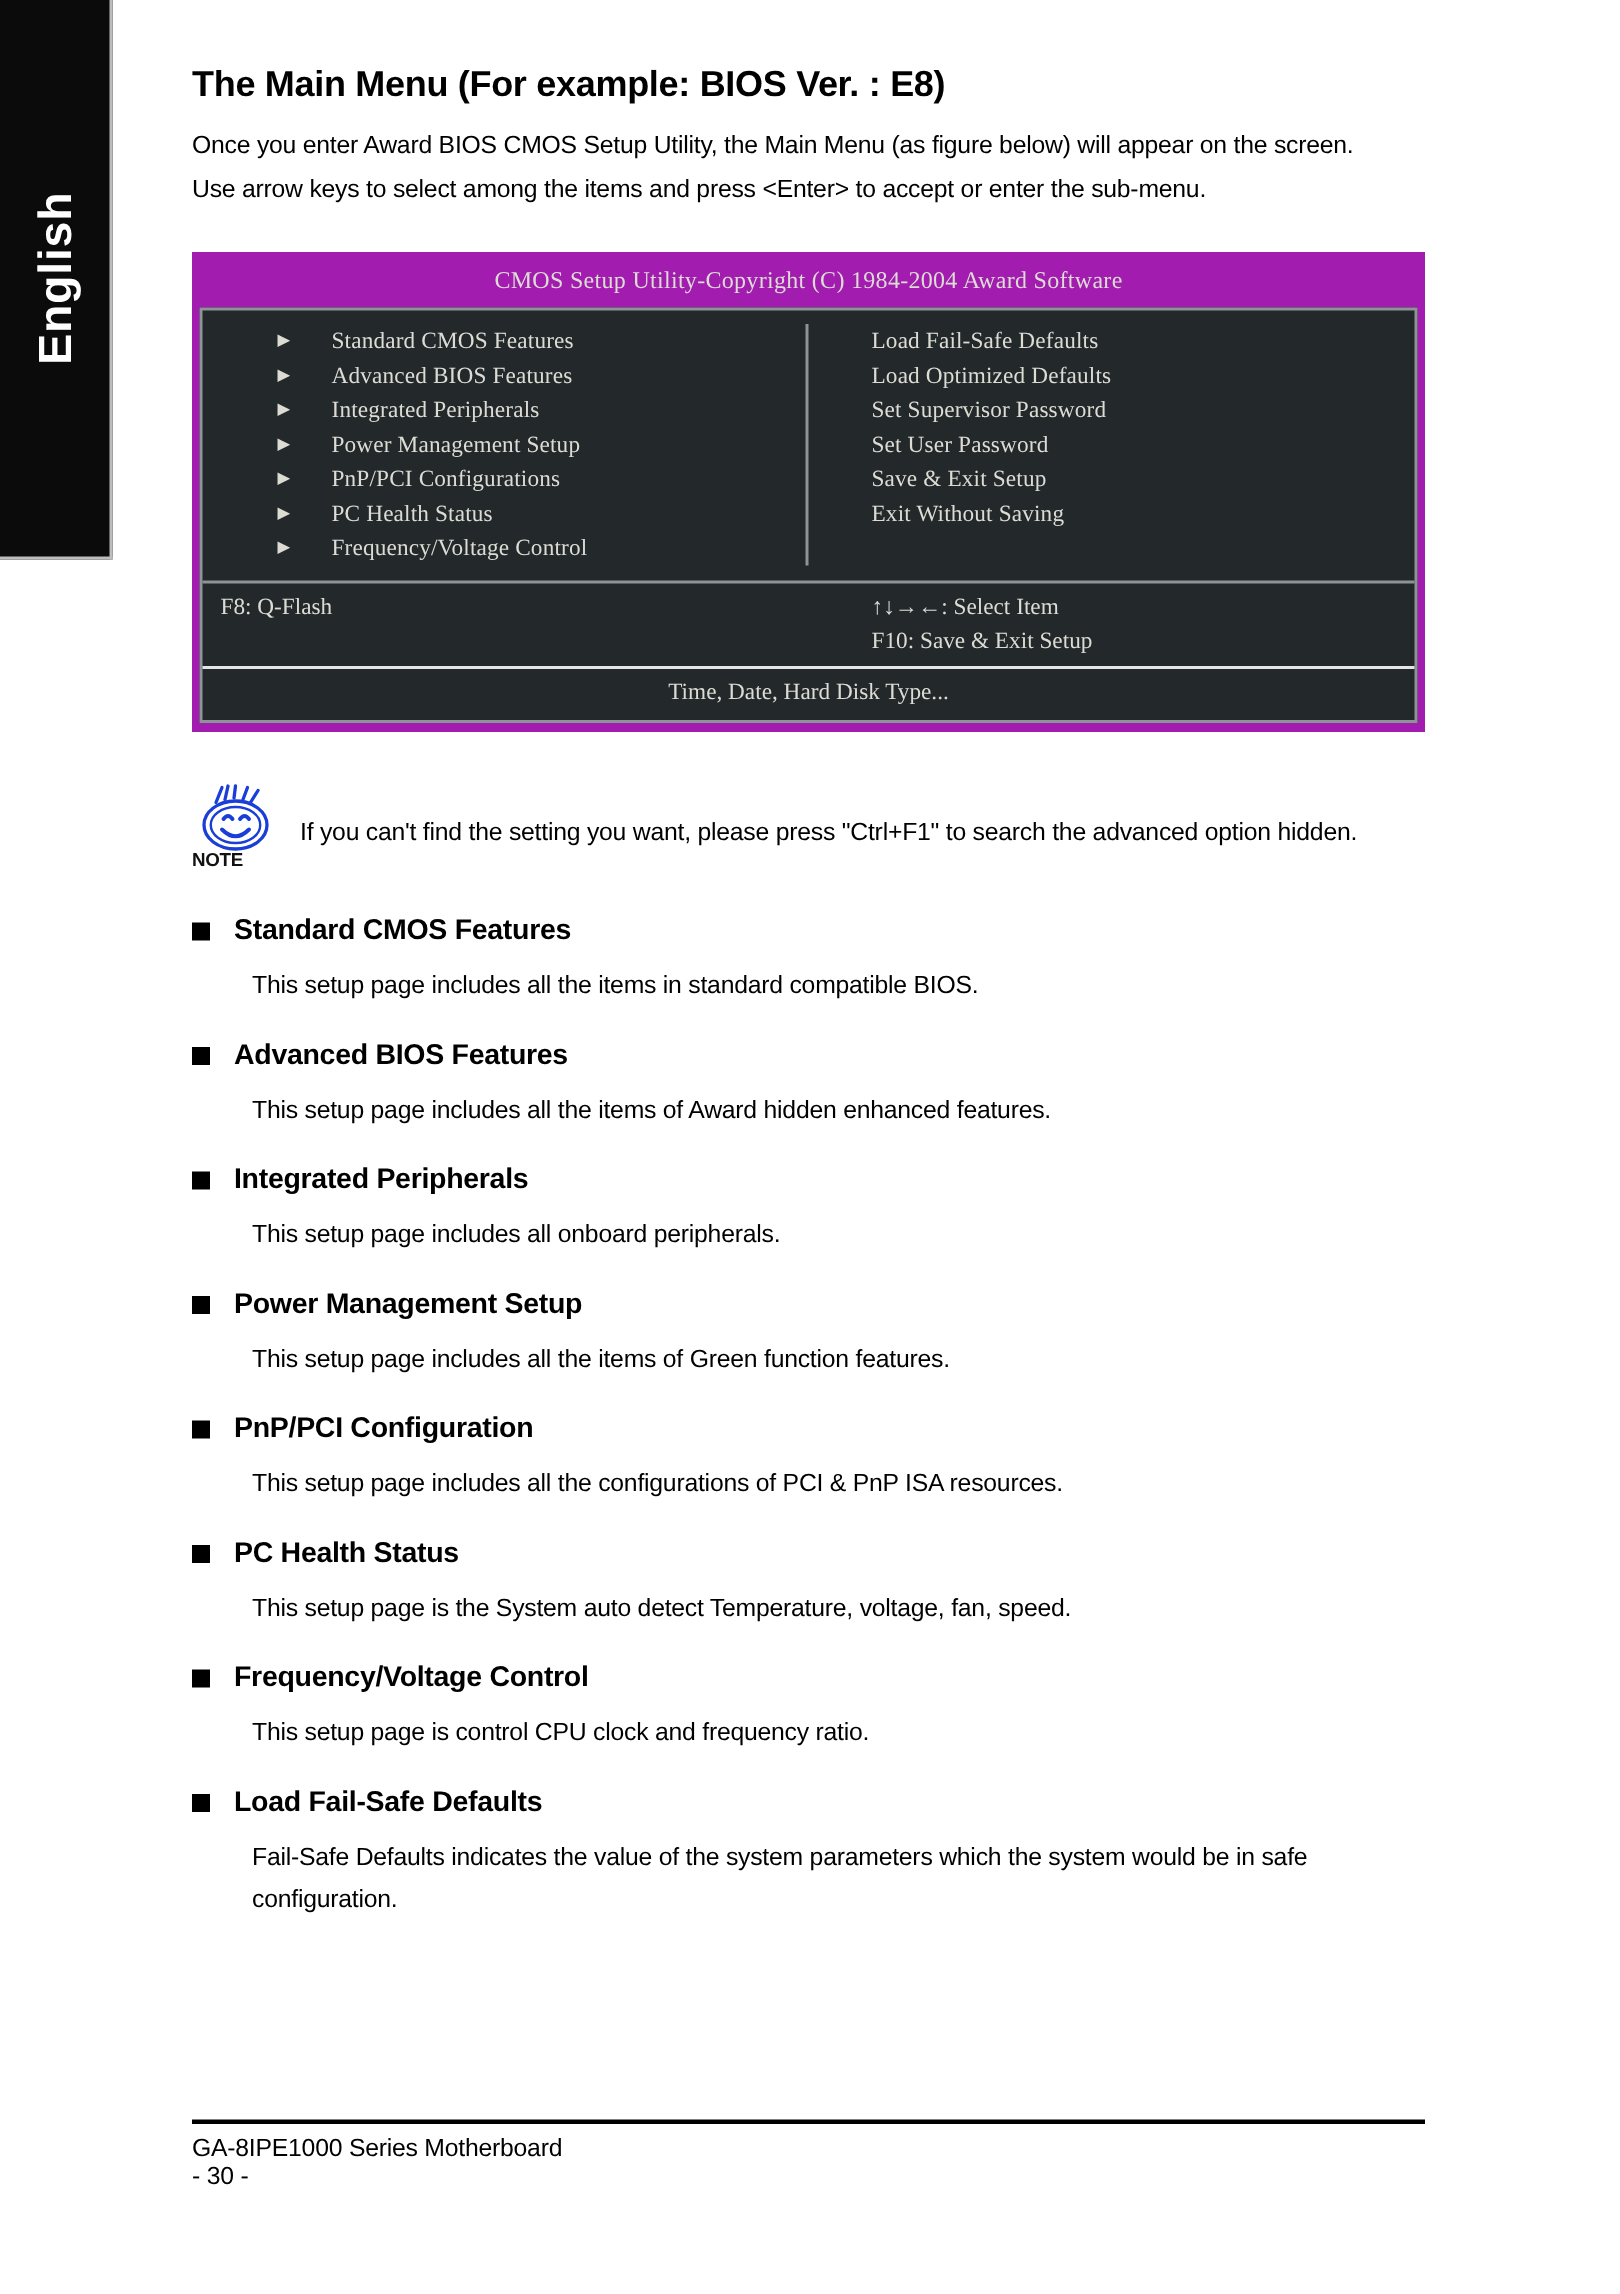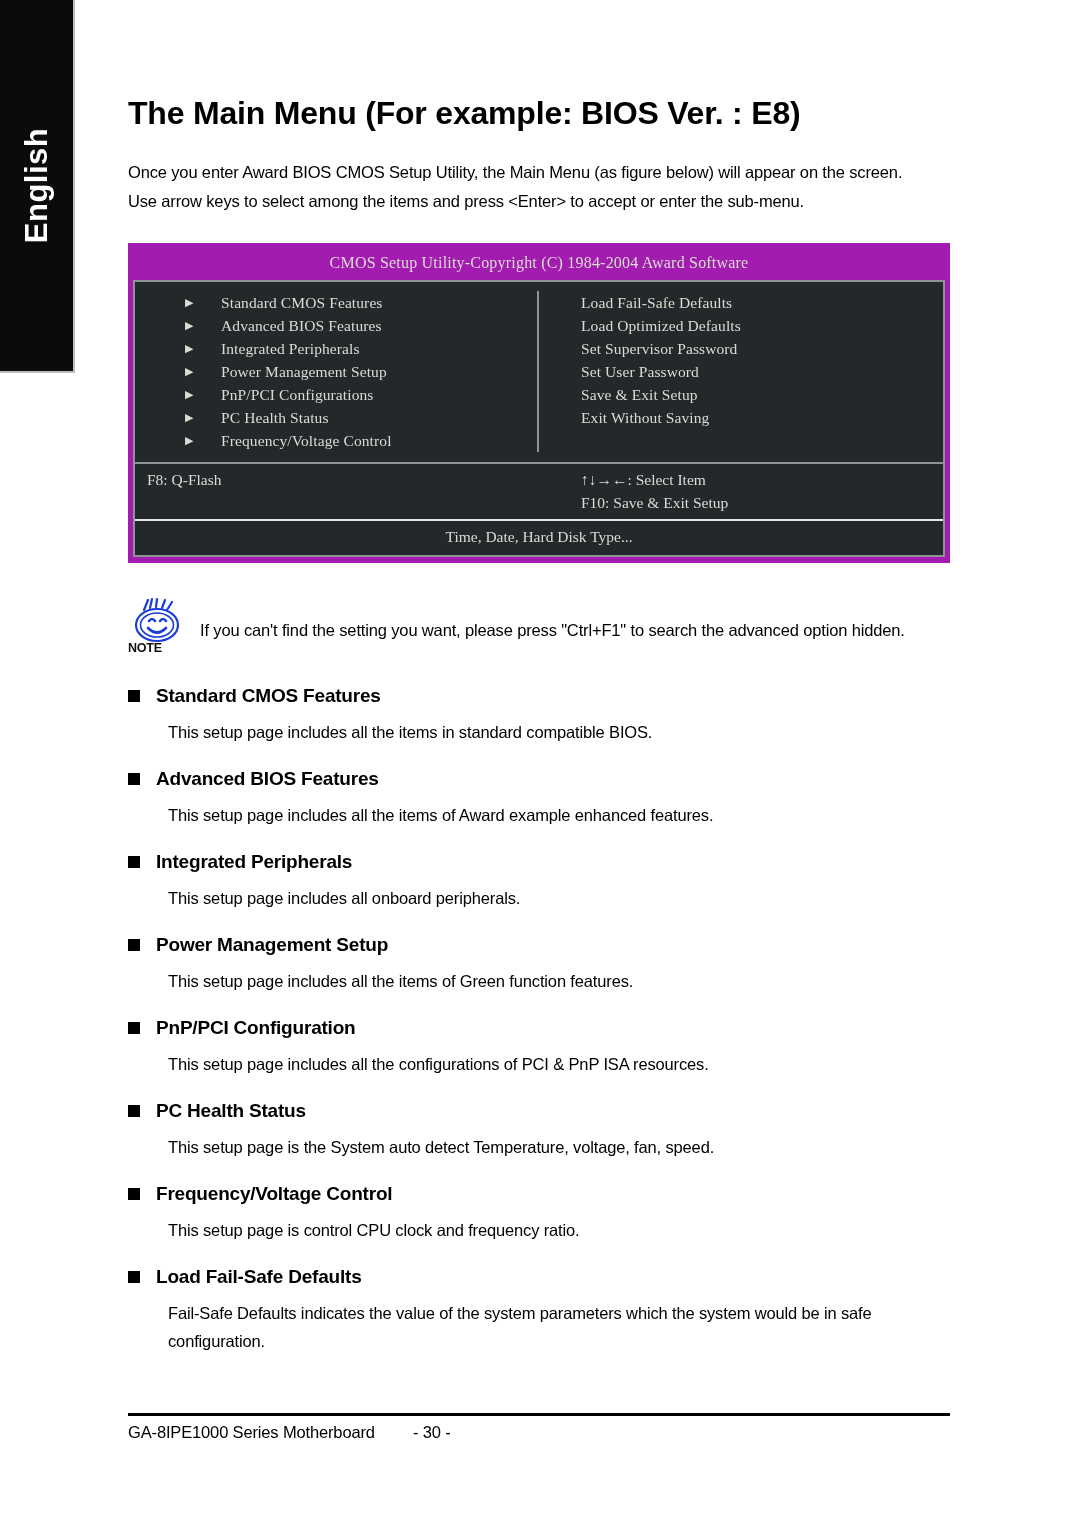--- a/index.html
+++ b/index.html
@@ -49,30 +49,30 @@
   
   .content {
     position: absolute;
     left: 128px;
     top: 0;
     width: 830px;
   }
 
   .page-title {
     margin: 0;
-    padding-top: 96px;
-    font-size: 32px;
+    padding-top: 44px;
+    font-size: 24px;
     font-weight: bold;
     letter-spacing: -0.2px;
     line-height: 1.1;
     font-family: "Liberation Sans", sans-serif;
   }
 
   .intro {
-    margin-top: 27px;
+    margin-top: 13px;
     font-size: 16.5px;
     line-height: 29px;
     letter-spacing: -0.15px;
   }
   .intro p { margin: 0; }
 
   
   .bios-wrap {
     margin-top: 27px;
     width: 822px;
@@ -221,20 +221,21 @@
   }
   .footer-rule {
     border-top: 3px solid #000;
     width: 100%;
   }
   .footer-row {
     display: flex;
     margin-top: 7px;
     font-size: 16.5px;
     letter-spacing: -0.15px;
+    flex-direction: column;
   }
   .footer-left { width: 285px; }
   .footer-page { }
 </style>
 </head>
 <body>
 
 <div class="lang-tab">
   <div class="lang-tab-label">English</div>
 </div>
@@ -352,21 +353,21 @@
         <span class="sec-title">Standard CMOS Features</span>
       </div>
       <div class="sec-body">This setup page includes all the items in standard compatible BIOS.</div>
     </div>
 
     <div class="sec">
       <div class="sec-head">
         <span class="sec-bullet"></span>
         <span class="sec-title">Advanced BIOS Features</span>
       </div>
-      <div class="sec-body">This setup page includes all the items of Award example enhanced features.</div>
+      <div class="sec-body">This setup page includes all the items of Award hidden enhanced features.</div>
     </div>
 
     <div class="sec">
       <div class="sec-head">
         <span class="sec-bullet"></span>
         <span class="sec-title">Integrated Peripherals</span>
       </div>
       <div class="sec-body">This setup page includes all onboard peripherals.</div>
     </div>
 

